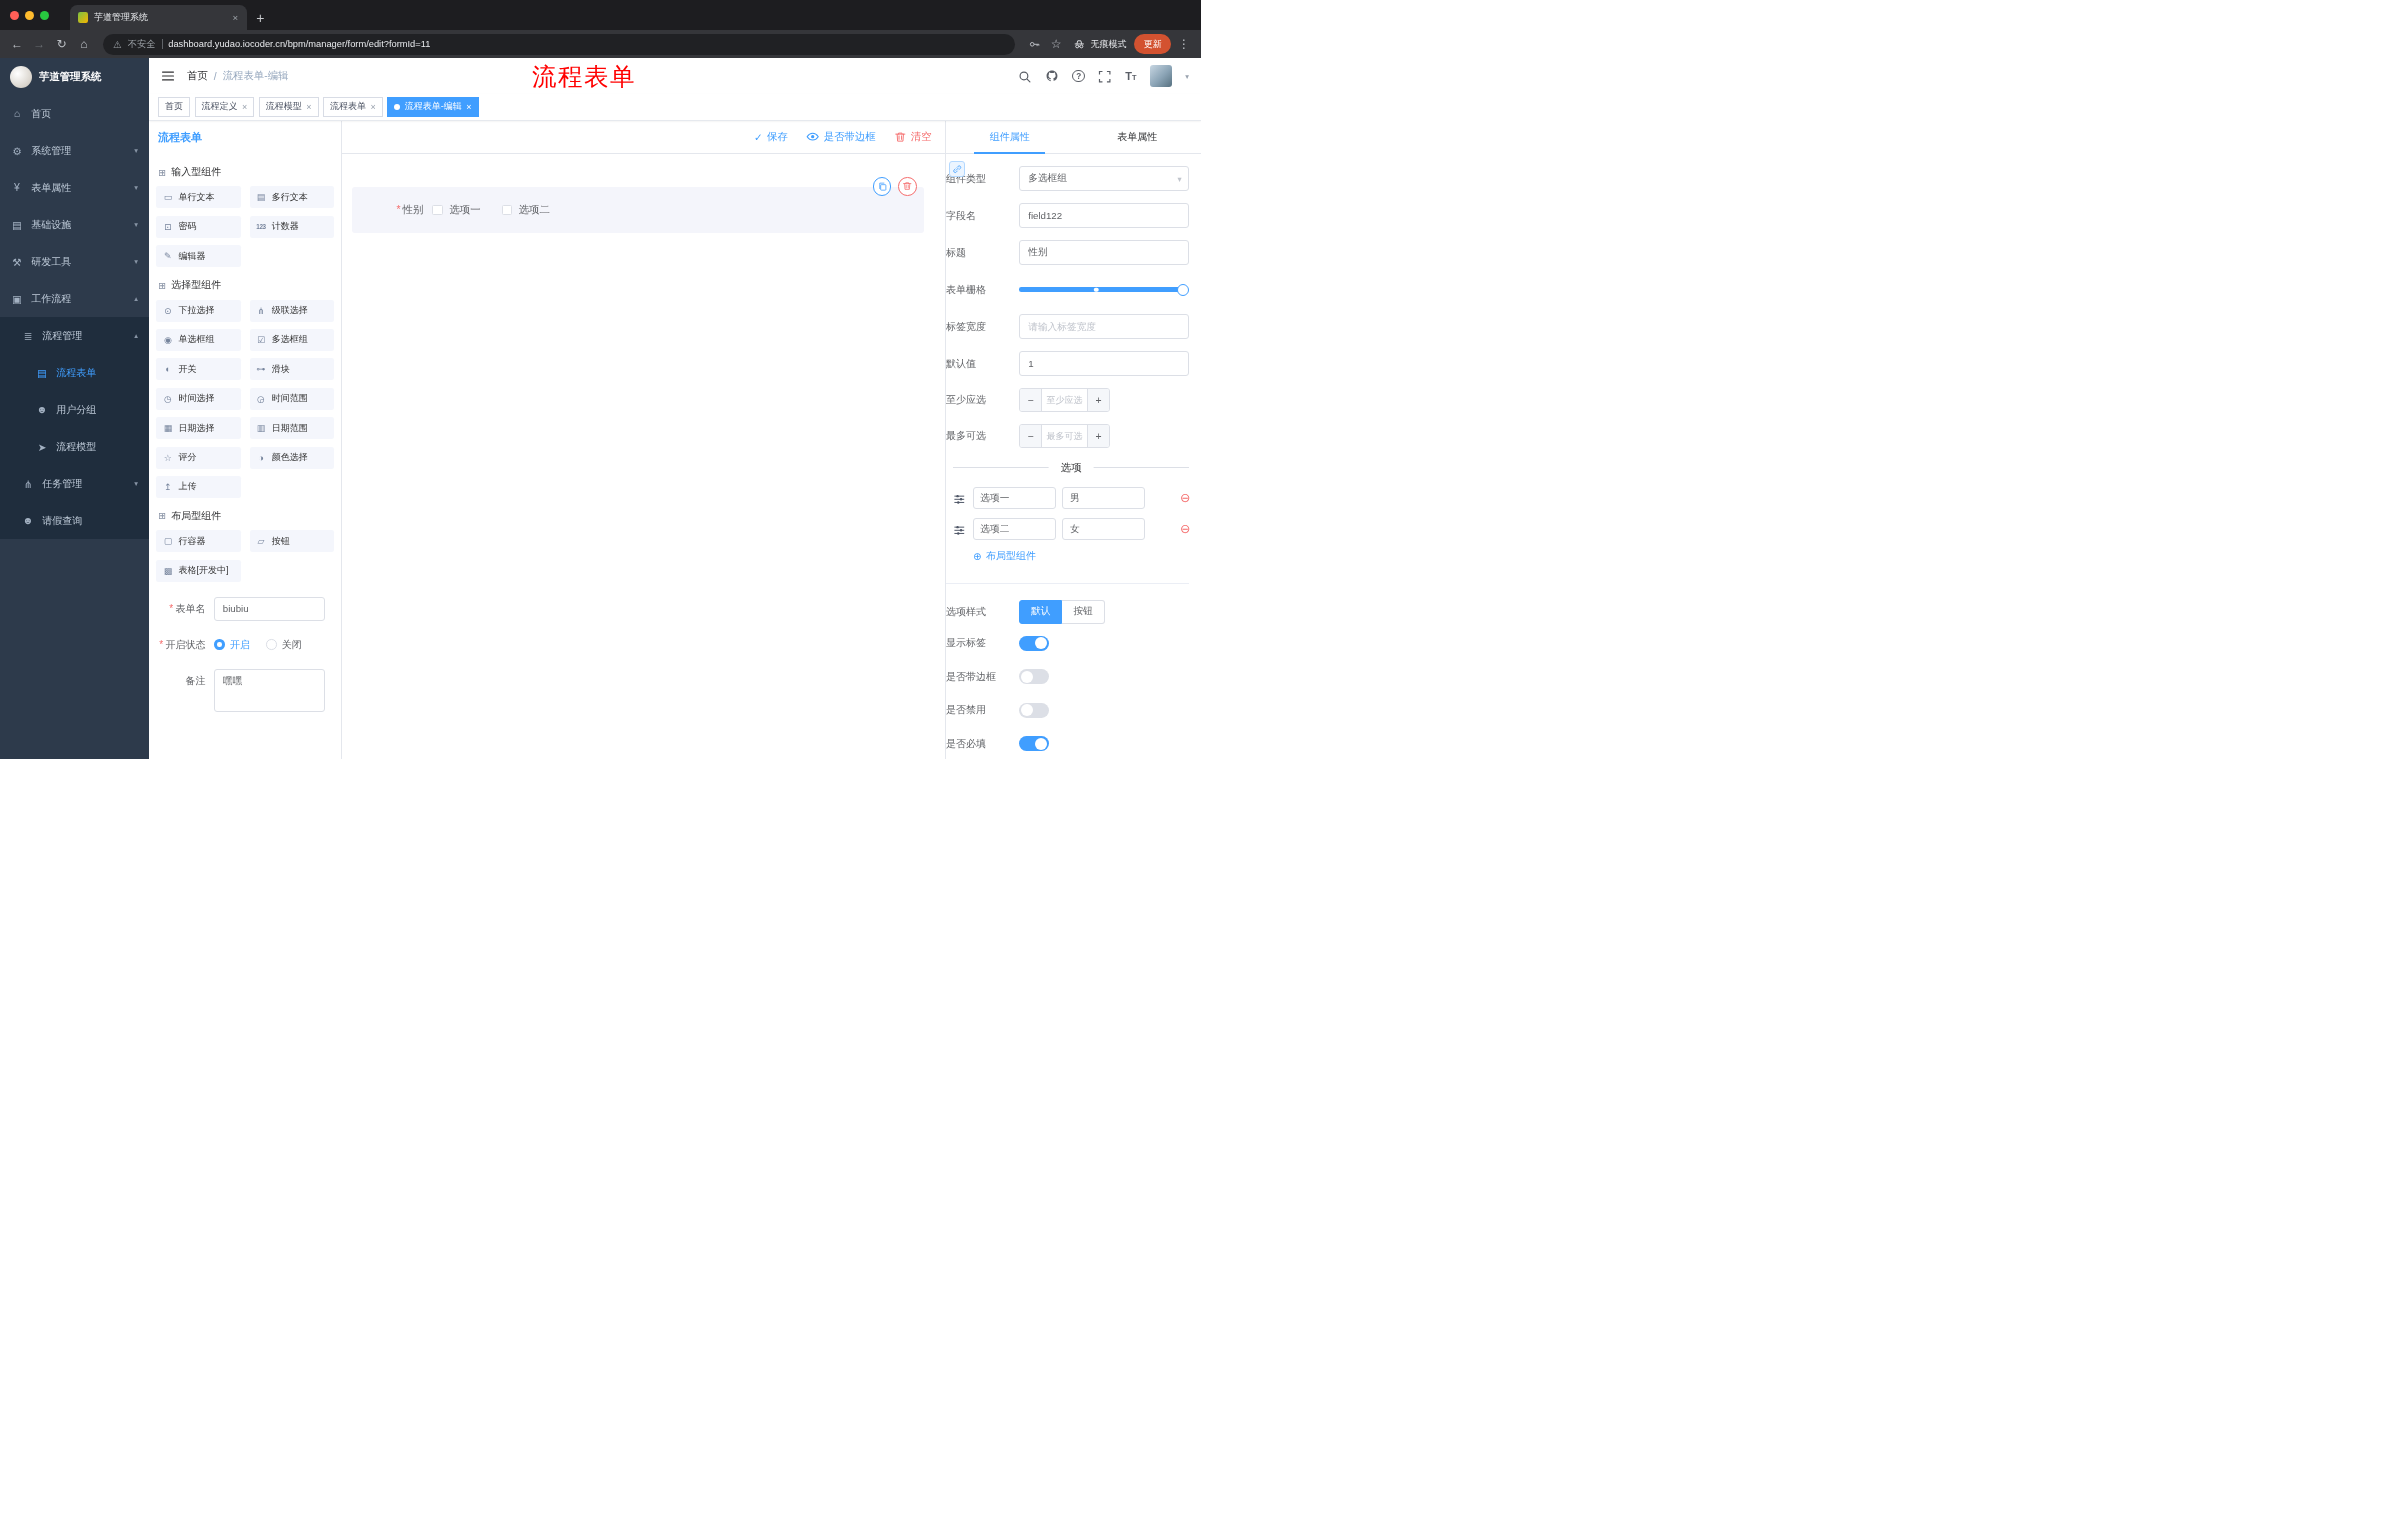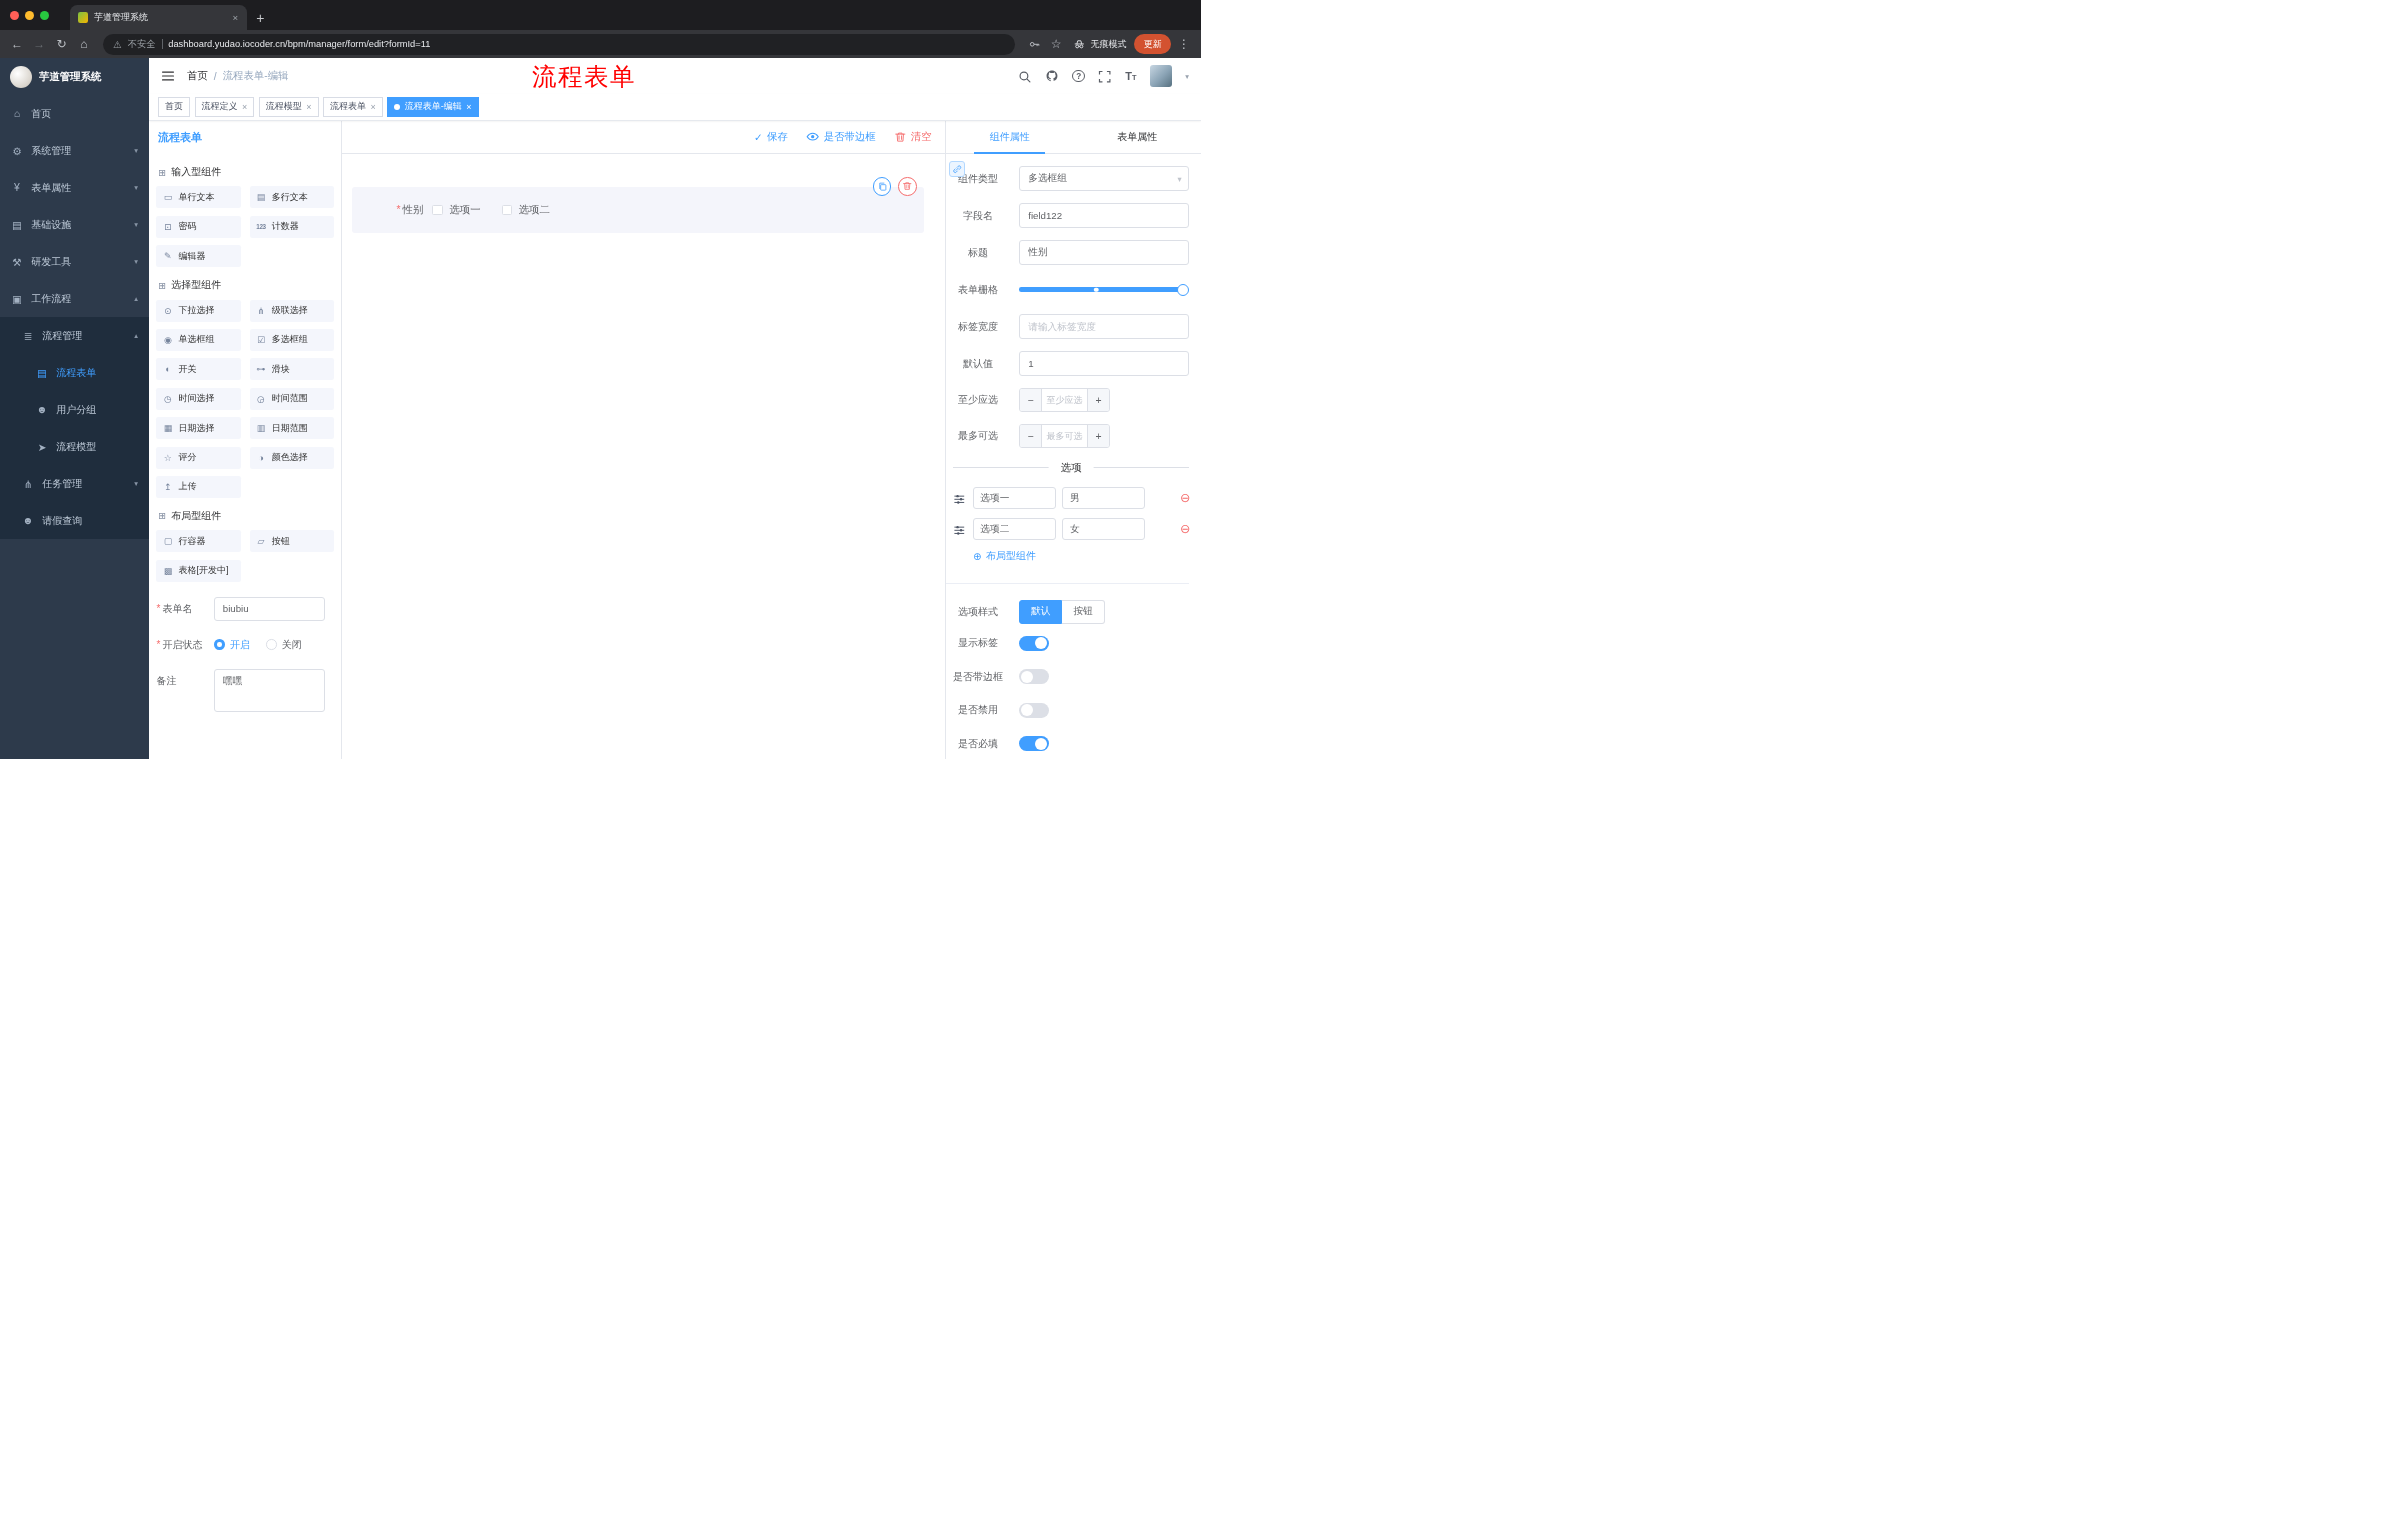--- a/index.html
+++ b/index.html
@@ -74,21 +74,21 @@
 .dscroll{flex:1;overflow:hidden;padding:0 7.4px 7.4px}
 .gtitle{display:flex;align-items:center;gap:5.2px;font-size:10px;color:#303133;margin:11px 1.5px 7.4px}
 .gic{color:#8a94a6;font-size:9.7px}
 .cgrid{display:grid;grid-template-columns:1fr 1fr;gap:7.4px 9px}
 .comp{height:22px;background:#f4f6fc;border-radius:2.2px;display:flex;align-items:center;gap:5.2px;
   padding:0 6px;font-size:9px;color:#333;cursor:move;white-space:nowrap;overflow:hidden}
 .ci{color:#76849c;width:11px;text-align:center;font-size:9px;flex:0 0 auto}
 .ci.num{font-size:6.3px;font-weight:bold;letter-spacing:-0.4px}
 .meta{margin-top:15px;display:flex;flex-direction:column;gap:12px;padding-right:3px}
 .mrow{display:flex;align-items:flex-start;gap:9px}
-.mlabel{width:49px;font-size:10px;color:#606266;line-height:24px;white-space:nowrap;flex:0 0 auto}
+.mlabel{width:49px;text-align:right;font-size:10px;color:#606266;line-height:24px;white-space:nowrap;flex:0 0 auto}
 .star{color:#f56c6c;margin-right:2.2px}
 .minput{width:111px;height:24px;border:0.7px solid #dcdfe6;border-radius:3px;padding:0 7.4px;font-size:9.7px;color:#606266;outline:none;background:#fff}
 textarea.minput{height:43px;padding:4.5px 7.4px;resize:none;font-family:inherit;line-height:1.4}
 .radios{display:flex;align-items:center;gap:16.3px;height:24px}
 .radio{display:flex;align-items:center;gap:5.2px;font-size:10px;color:#606266;cursor:pointer}
 .rdot{width:10.4px;height:10.4px;border-radius:50%;border:0.7px solid #dcdfe6;background:#fff}
 .radio.on .rdot{border:3px solid #409eff}
 .radio.on span{color:#409eff}
 
 .canvas{flex:1;display:flex;flex-direction:column;min-width:0}
@@ -112,21 +112,21 @@
 
 .props{width:256px;border-left:0.7px solid #e4e7ed;display:flex;flex-direction:column;flex:0 0 auto;position:relative;overflow:hidden}
 .ptabs{height:33px;display:flex;border-bottom:0.7px solid #e4e7ed;flex:0 0 auto}
 .ptab{flex:1;display:flex;align-items:center;justify-content:center;font-size:10px;color:#303133;position:relative;cursor:pointer}
 .ptab.active{color:#409eff}
 .ptab.active::after{content:"";position:absolute;bottom:-0.7px;left:22%;right:22%;height:1.5px;background:#409eff}
 .linkbtn{position:absolute;left:3px;top:40px;width:15.6px;height:15.6px;border-radius:3px;background:#ecf5ff;
   border:0.7px solid #b3d8ff;color:#409eff;display:flex;align-items:center;justify-content:center;z-index:3;cursor:pointer}
 .pscroll{flex:1;overflow:hidden;padding-top:12px}
 .prow{display:flex;align-items:center;margin-bottom:12px}
-.plabel{width:73px;text-align:center;padding-right:9px;font-size:10px;color:#606266;white-space:nowrap;flex:0 0 auto}
+.plabel{width:73px;text-align:left;padding-right:9px;font-size:10px;color:#606266;white-space:nowrap;flex:0 0 auto}
 .pctrl{flex:1;margin-right:12px;min-width:0}
 .pinput{width:100%;height:25px;border:0.7px solid #dcdfe6;border-radius:3px;padding:0 8.2px;font-size:9.7px;color:#606266;outline:none;background:#fff}
 .pselect{position:relative}
 .pselect .scaret{position:absolute;right:7.4px;top:50%;transform:translateY(-50%);color:#c0c4cc;font-size:8.2px}
 .slider{position:relative;height:25px;display:flex;align-items:center}
 .strack{width:calc(100% - 6px);height:4.5px;border-radius:2.2px;background:#409eff;position:relative}
 .sdot{position:absolute;left:47%;top:50%;transform:translate(-50%,-50%);width:4.5px;height:4.5px;border-radius:50%;background:#fff}
 .shandle{position:absolute;right:-6px;top:50%;transform:translateY(-50%);width:12px;height:12px;border-radius:50%;
   background:#fff;border:1.5px solid #409eff;cursor:pointer}
 .stepper{display:flex;width:91px;height:24px;border:0.7px solid #dcdfe6;border-radius:3px;overflow:hidden;background:#fff}

